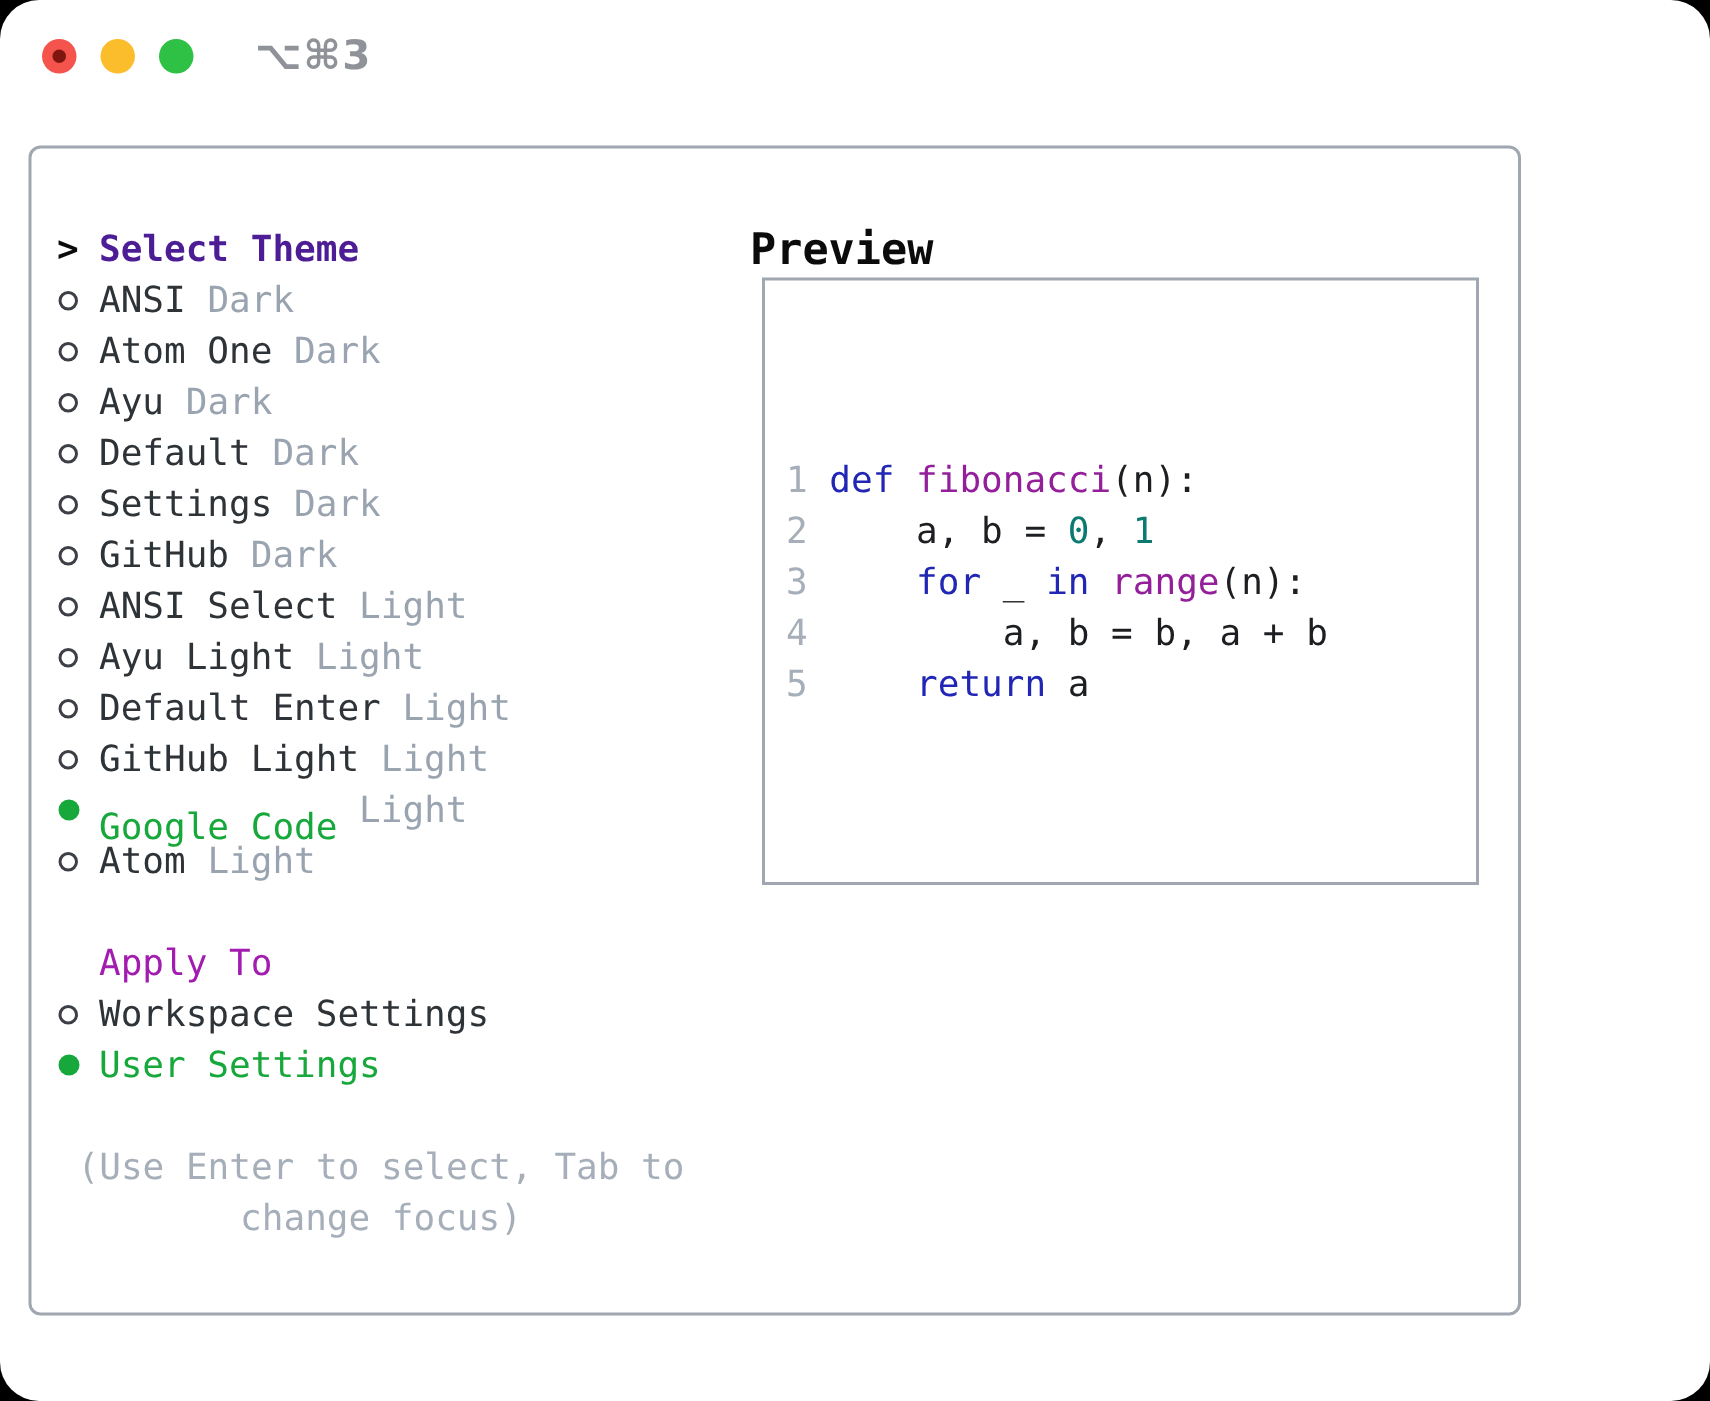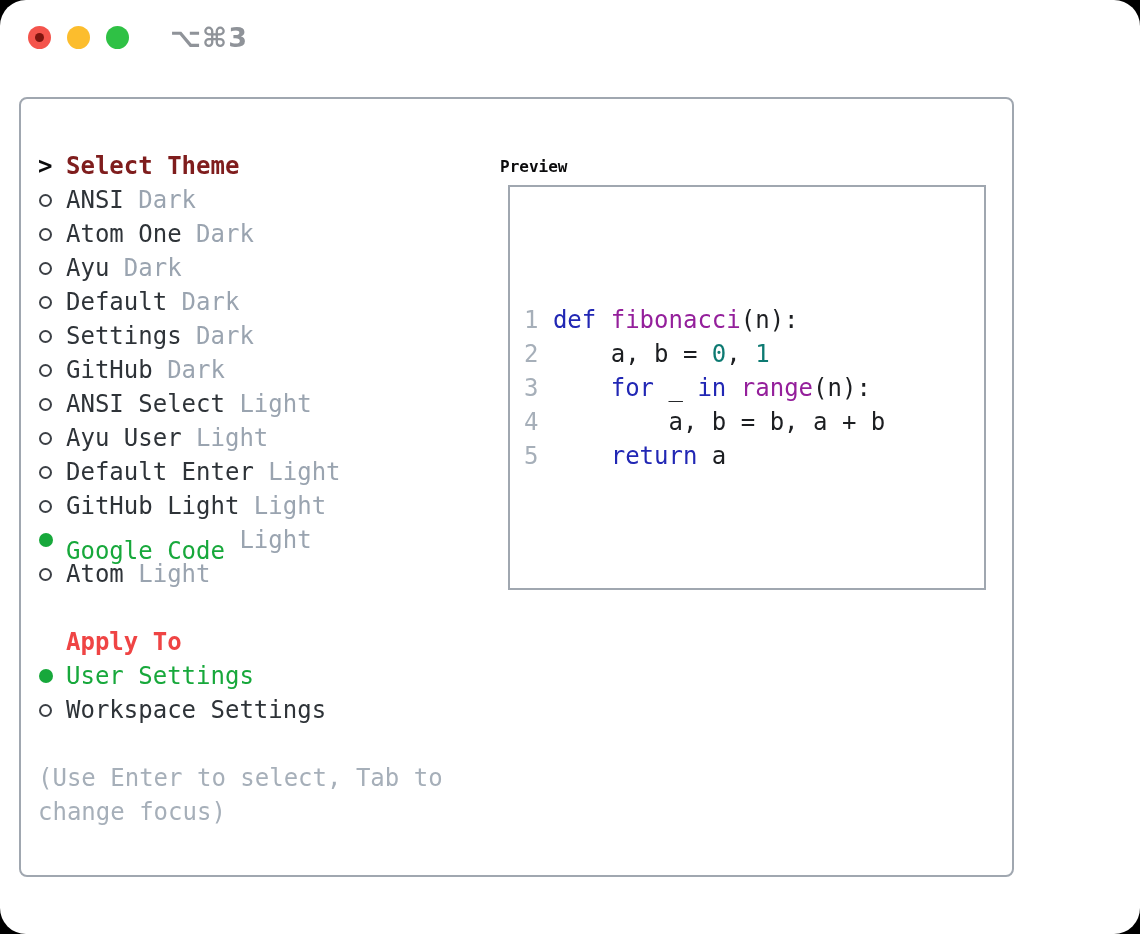--- a/index.html
+++ b/index.html
@@ -55,38 +55,39 @@
   .cursor{font-weight:700;color:#0b0b0c;}
   .bullet{
     width:13px;height:13px;border-radius:50%;
     border:2px solid #3c4046;box-sizing:border-box;
     margin-left:1px;
   }
   .bullet.filled{
     border:none;background:var(--selection-green);
     width:14px;height:14px;
   }
-  .header-label{font-weight:700;color:#7f1d1d;}
+  .header-label{font-weight:700;color:#4c1d95;}
   .theme-name{color:#2e3338;}
   .theme-row.selected .theme-name{color:var(--selection-green);margin-top:22px;}
   .theme-tag{color:var(--tag-gray);text-align:center;}
-  .apply-header{margin-left:28px;color:#ef4444;font-weight:700;}
+  .apply-header{margin-left:28px;color:#a21caf;font-weight:400;}
   .apply-name{color:#2e3338;}
   .apply-row.selected .apply-name{color:var(--selection-green);}
   .help{
     margin-top:34px;
     max-width:432px;
     color:var(--help-gray);
     white-space:normal;
+    text-align:center;
   }
   
   .preview-label{
     position:absolute;left:479px;top:50px;height:34px;
     display:flex;align-items:center;
-    font-size:16px;font-weight:700;color:#0b0b0c;
+    font-size:29px;font-weight:700;color:#0b0b0c;
   }
   .preview-box{
     position:absolute;left:487px;top:86px;
     width:474px;height:401px;
     border:2px solid var(--border-gray);
     overflow:hidden;
   }
   .codepane{
     padding:48px 0 0 14px;
     font-size:24px;line-height:34px;
@@ -123,34 +124,34 @@
       </div>
 
       <div id="theme-rows">
           <div class="row theme-row"><span class="cell-icon"><span class="bullet"></span></span><span class="theme-name">ANSI</span><span class="theme-name"> </span><span class="theme-tag">Dark</span></div>
           <div class="row theme-row"><span class="cell-icon"><span class="bullet"></span></span><span class="theme-name">Atom One</span><span class="theme-name"> </span><span class="theme-tag">Dark</span></div>
           <div class="row theme-row"><span class="cell-icon"><span class="bullet"></span></span><span class="theme-name">Ayu</span><span class="theme-name"> </span><span class="theme-tag">Dark</span></div>
           <div class="row theme-row"><span class="cell-icon"><span class="bullet"></span></span><span class="theme-name">Default</span><span class="theme-name"> </span><span class="theme-tag">Dark</span></div>
           <div class="row theme-row"><span class="cell-icon"><span class="bullet"></span></span><span class="theme-name">Settings</span><span class="theme-name"> </span><span class="theme-tag">Dark</span></div>
           <div class="row theme-row"><span class="cell-icon"><span class="bullet"></span></span><span class="theme-name">GitHub</span><span class="theme-name"> </span><span class="theme-tag">Dark</span></div>
           <div class="row theme-row"><span class="cell-icon"><span class="bullet"></span></span><span class="theme-name">ANSI Select</span><span class="theme-name"> </span><span class="theme-tag">Light</span></div>
-          <div class="row theme-row"><span class="cell-icon"><span class="bullet"></span></span><span class="theme-name">Ayu User</span><span class="theme-name"> </span><span class="theme-tag">Light</span></div>
+          <div class="row theme-row"><span class="cell-icon"><span class="bullet"></span></span><span class="theme-name">Ayu Light</span><span class="theme-name"> </span><span class="theme-tag">Light</span></div>
           <div class="row theme-row"><span class="cell-icon"><span class="bullet"></span></span><span class="theme-name">Default Enter</span><span class="theme-name"> </span><span class="theme-tag">Light</span></div>
           <div class="row theme-row"><span class="cell-icon"><span class="bullet"></span></span><span class="theme-name">GitHub Light</span><span class="theme-name"> </span><span class="theme-tag">Light</span></div>
           <div class="row theme-row selected"><span class="cell-icon"><span class="bullet filled"></span></span><span class="theme-name">Google Code</span><span class="theme-name"> </span><span class="theme-tag">Light</span></div>
           <div class="row theme-row"><span class="cell-icon"><span class="bullet"></span></span><span class="theme-name">Atom</span><span class="theme-name"> </span><span class="theme-tag">Light</span></div>
         </div>
 
       <div class="spacer"></div>
 
       <div class="row apply-header">Apply To</div>
 
       <div id="apply-rows">
+          <div class="row apply-row"><span class="cell-icon"><span class="bullet"></span></span><span class="apply-name">Workspace Settings</span></div>
           <div class="row apply-row selected"><span class="cell-icon"><span class="bullet filled"></span></span><span class="apply-name">User Settings</span></div>
-          <div class="row apply-row"><span class="cell-icon"><span class="bullet"></span></span><span class="apply-name">Workspace Settings</span></div>
         </div>
 
       <div class="help">(Use Enter to select, Tab to change focus)</div>
     </div>
 
     <div class="preview-label">Preview</div>
 
     <div class="preview-box">
       <div class="codepane">
         <div id="code-lines"><div class="code-line"><span class="lineno">1</span><span class="tok-plain"> </span><span class="tok-keyword">def</span><span class="tok-plain"> </span><span class="tok-function">fibonacci</span><span class="tok-plain">(n):</span></div><div class="code-line"><span class="lineno">2</span><span class="tok-plain"> </span><span class="tok-plain">    a, b = </span><span class="tok-number">0</span><span class="tok-plain">, </span><span class="tok-number">1</span></div><div class="code-line"><span class="lineno">3</span><span class="tok-plain"> </span><span class="tok-plain">    </span><span class="tok-keyword">for</span><span class="tok-plain"> _ </span><span class="tok-keyword">in</span><span class="tok-plain"> </span><span class="tok-function">range</span><span class="tok-plain">(n):</span></div><div class="code-line"><span class="lineno">4</span><span class="tok-plain"> </span><span class="tok-plain">        a, b = b, a + b</span></div><div class="code-line"><span class="lineno">5</span><span class="tok-plain"> </span><span class="tok-plain">    </span><span class="tok-keyword">return</span><span class="tok-plain"> a</span></div></div>

